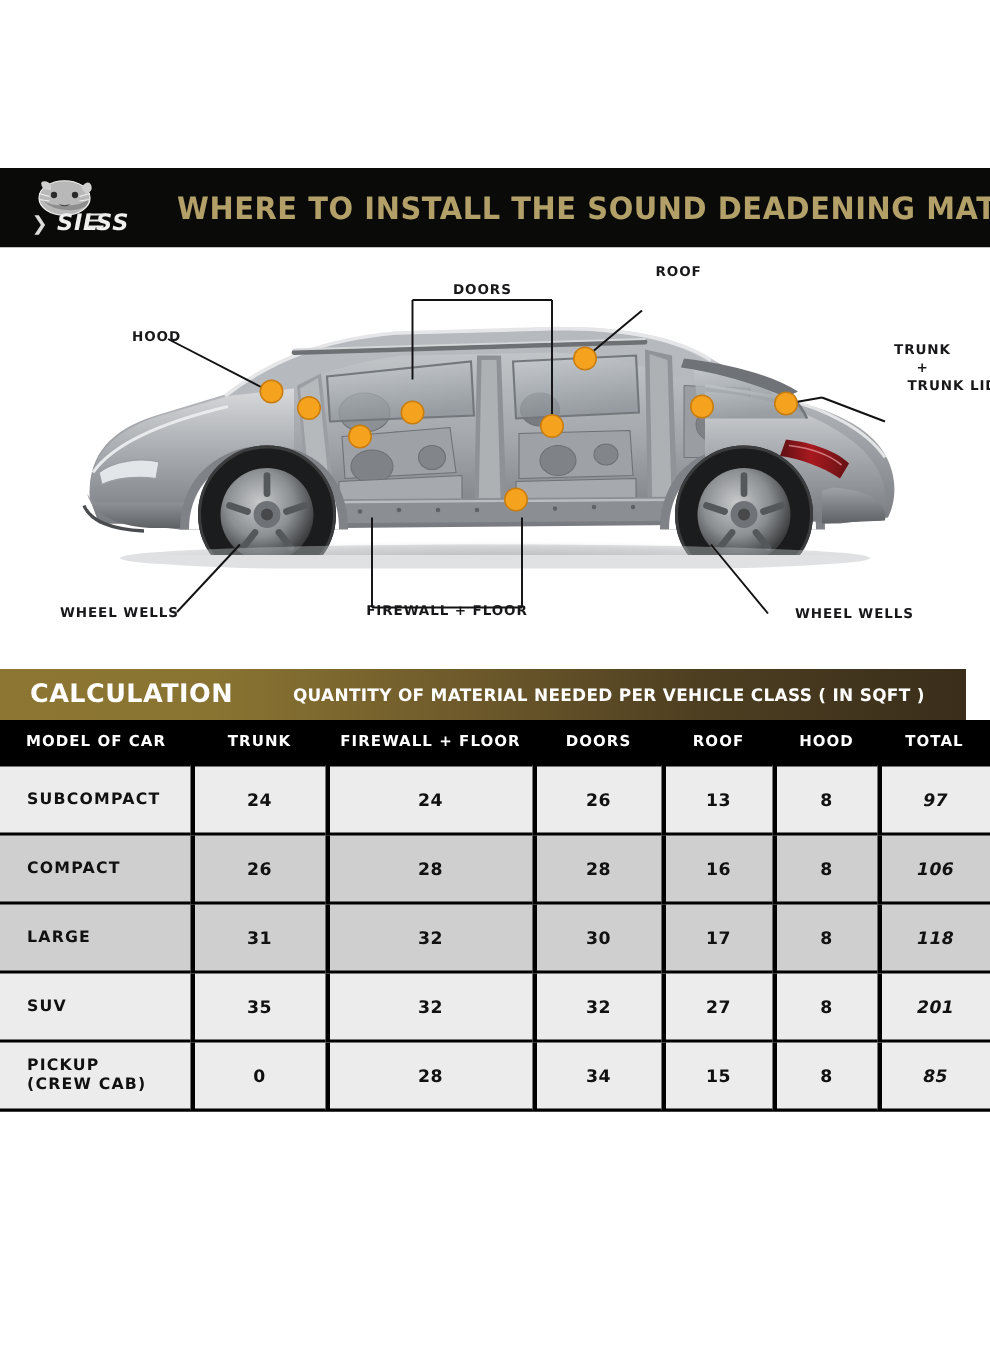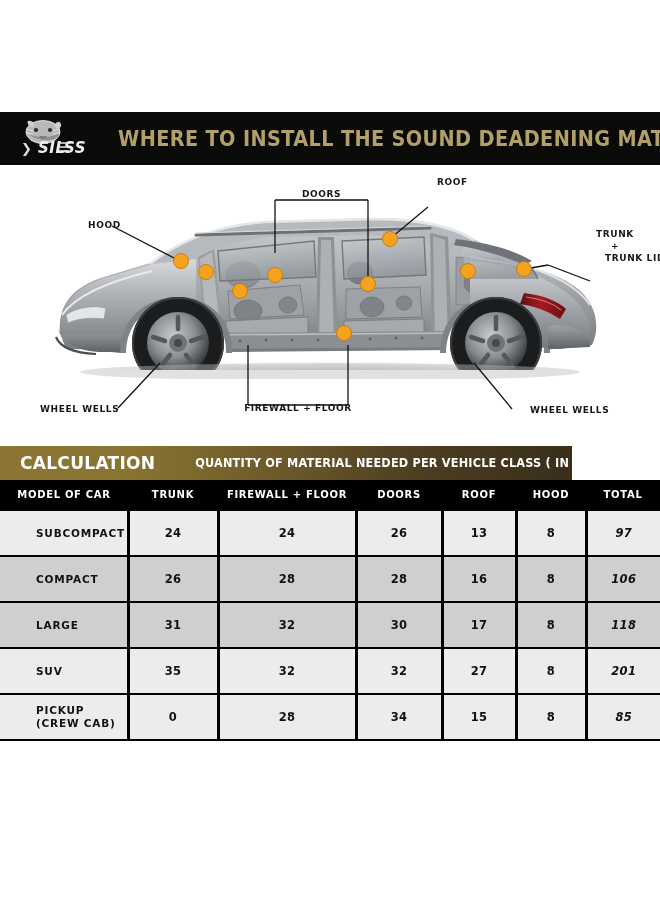--- a/index.html
+++ b/index.html
@@ -69,21 +69,21 @@
     letter-spacing: 0.6px;
     white-space: nowrap;
     line-height: 11px;
   }
   .lbl.center { text-align: center; }
 
   
   .calc-bar {
     position: absolute;
     left: 0; top: 446px;
-    width: 572px; height: 34px;
+    width: 644px; height: 34px;
     background: linear-gradient(90deg,
         #8d7633 0%, #8a7432 22%, #6e5a2b 48%,
         #4e3f21 72%, #3a2e1b 100%);
     display: flex;
     align-items: center;
   }
   .calc-title {
     color: #ffffff;
     font-family: "DejaVu Sans", sans-serif;
     font-weight: bold;
@@ -139,21 +139,21 @@
     border-left: 3px solid #000000;
     border-right: 3px solid #000000;
     border-top: 2px solid #000000;
     border-bottom: 2px solid #000000;
     letter-spacing: 0.3px;
   }
   table.spec tr.odd td { background: #ececec; }
   table.spec tr.even td { background: #cfcfcf; }
   table.spec td.model {
     text-align: left;
-    padding-left: 36px;
+    padding-left: 18px;
     font-size: 10.5px;
     letter-spacing: 0.8px;
     line-height: 13px;
     border-left: none;
   }
   table.spec td.last { border-right: none; font-style: italic; }
   table.spec td.model-sub { white-space: pre-line; }
 </style>
 </head>
 <body>

